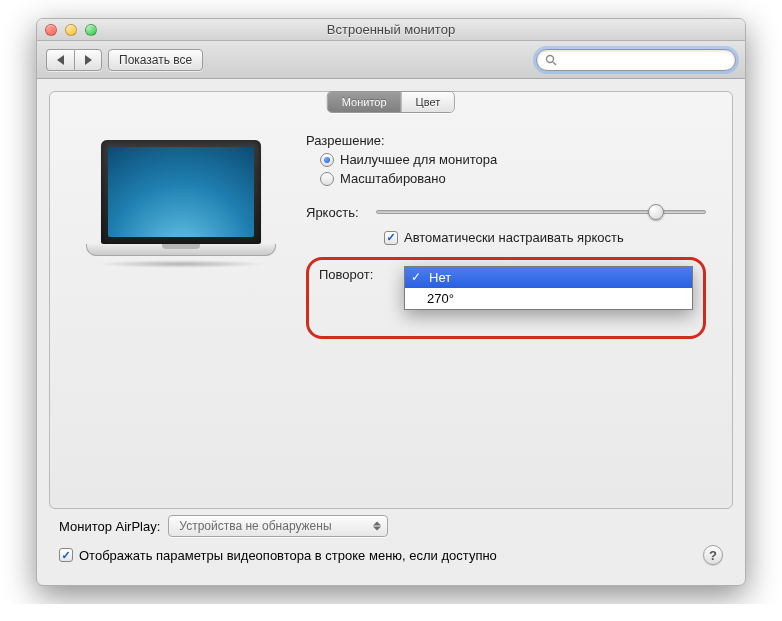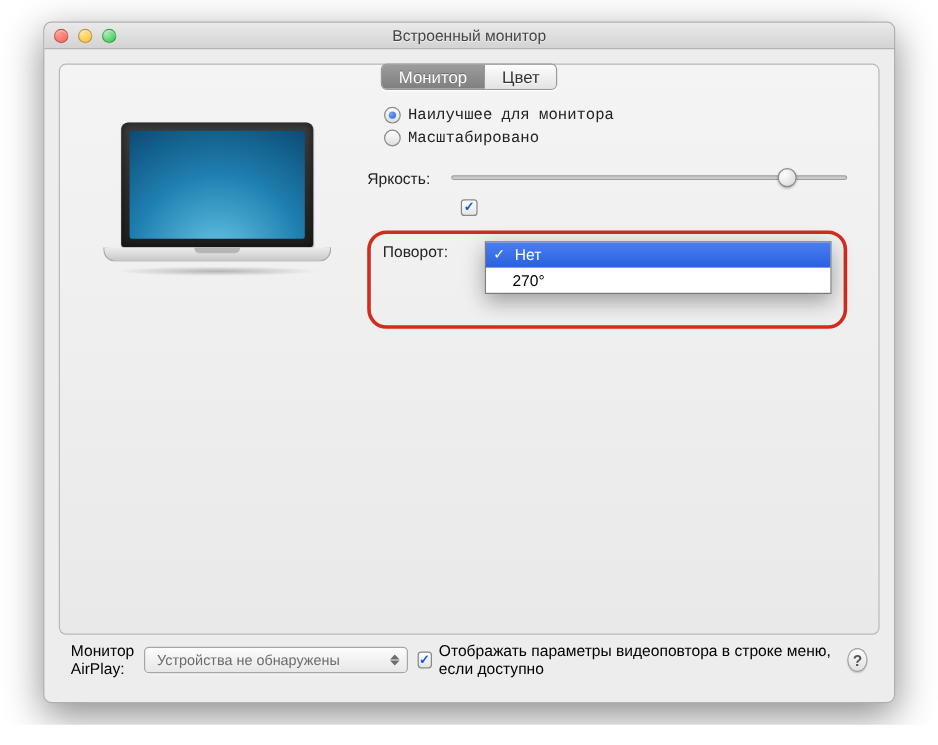--- a/index.html
+++ b/index.html
@@ -122,21 +122,21 @@
   border: 1px solid #999;
   border-radius: 5px;
   overflow: hidden;
   height: 22px;
   box-shadow: 0 1px 0 rgba(255,255,255,0.7);
 }
 .tab {
   padding: 0 14px;
   display: flex;
   align-items: center;
-  font-size: 14px;
+  font-size: 11px;
   background: linear-gradient(#fdfdfd,#e3e3e3);
   color: #333;
   border-right: 1px solid #999;
   text-shadow: 0 1px 0 #fff;
 }
 .tab:last-child { border-right:none;}
 .tab.active {
   background: linear-gradient(#9c9c9c,#7f7f7f);
   color: #fff;
   text-shadow: 0 -1px 0 rgba(0,0,0,0.3);
@@ -241,21 +241,21 @@
   background: linear-gradient(#4a7ff0,#2a5fe0);
   color:#fff;
   padding-left:24px;
 }
 .dd-item.sel::before {
   content:"✓"; position:absolute; left:6px; top:3px; font-size:12px; color:#fff;
 }
 .bottom-area {
   padding: 6px 10px 8px 10px;
   display:flex;
-  flex-direction:row;
+  flex-direction:column;
   gap:8px;
 }
 .airplay-row { display:flex;align-items:center; gap:8px;}
 .select-box {
   height:22px;
   border:1px solid #a6a6a6;
   border-radius:4px;
   background:linear-gradient(#fcfcfc,#e7e7e7);
   display:flex;align-items:center;
   padding:0 24px 0 10px;
@@ -289,20 +289,38 @@
 
   <div class="titlebar">
     <div class="traffic">
       <div class="tl red"></div>
       <div class="tl yel"></div>
       <div class="tl grn"></div>
     </div>
     <div class="win-title">Встроенный монитор</div>
   </div>
 
+  <div class="toolbar">
+    <div class="nav-group">
+      <div class="nav-btn">
+          <span class="tri l"></span>
+        </div>
+      <div class="nav-btn">
+          <span class="tri r"></span>
+        </div>
+    </div>
+    <div class="pill-btn">Показать все</div>
+    <div class="search">
+      <svg width="12" height="12" viewBox="0 0 12 12">
+          <circle cx="5" cy="5" r="3.5" fill="none" stroke="#8a8a8a" stroke-width="1.4"></circle>
+          <line x1="8" y1="8" x2="11" y2="11" stroke="#8a8a8a" stroke-width="1.4"></line>
+        </svg>
+      <input type="text" placeholder="" style="">
+    </div>
+  </div>
 
   <div class="content">
     <div class="panel">
       <div class="tabs">
         <div class="tab active">Монитор</div>
         <div class="tab">Цвет</div>
       </div>
 
       <div class="inner">
         <div class="macbook">
@@ -310,21 +328,24 @@
             <div class="mb-screen"></div>
           </div>
           <div class="mb-body">
               <div class="mb-notch"></div>
             </div>
           <div class="mb-shadow"></div>
         </div>
 
         <div class="settings">
 
-          <div class="radio-group" style="margin-left:14px;margin-top:-6px;font-family:Liberation Mono, monospace;">
+          <div class="row">
+            <div class="lbl s">Разрешение:</div>
+          </div>
+          <div class="radio-group" style="margin-left:14px;margin-top:-6px;">
             <div class="radio-item">
               <div class="rb">
                   <div class="dot"></div>
                 </div>
               <span>Наилучшее для монитора</span>
             </div>
             <div class="radio-item">
               <div class="rb"></div>
               <span>Масштабировано</span>
             </div>
@@ -336,20 +357,21 @@
               <div class="slider-track">
                 <div class="slider-knob" style="left:85%;"></div>
               </div>
             </div>
           </div>
 
           <div class="checkline">
             <div class="chk">
                 <span class="ck">✓</span>
               </div>
+            <span>Автоматически настраивать яркость</span>
           </div>
 
           <div class="highlight-box">
             <div class="rot-row">
               <div class="lbl s" style="min-width:60px;">Поворот:</div>
               <div class="dropdown">
                 <div class="dd-item sel">Нет</div>
                 <div class="dd-item">270°</div>
               </div>
             </div>

